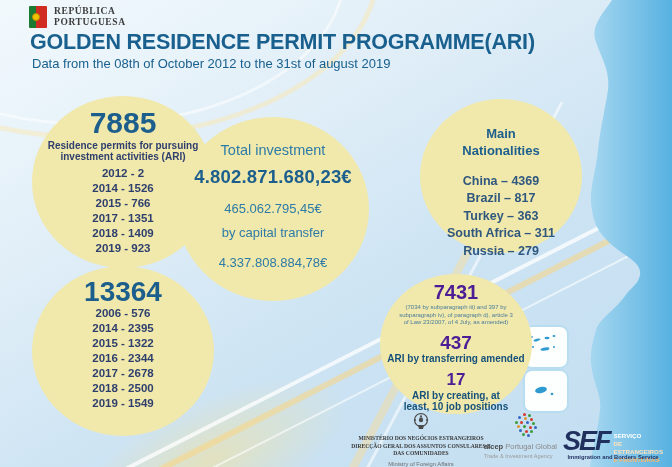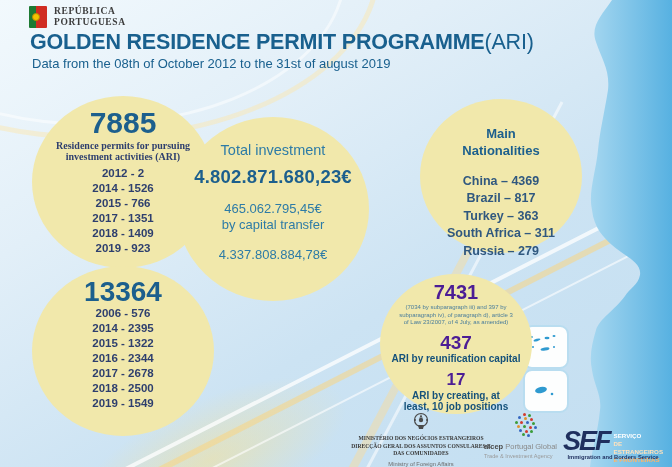--- a/index.html
+++ b/index.html
@@ -24,40 +24,40 @@
   .island-box{position:absolute;width:42px;height:40px;background:#fdfefe;border:2px solid #b9ddf0;border-radius:9px;}
   .box-azores{left:523px;top:325px;}
   .box-madeira{left:523px;top:369px;}
 
   
   .gov{position:absolute;left:29px;top:6px;display:flex;align-items:center;gap:7px;}
   .flag{width:18px;height:22px;background:linear-gradient(90deg,#1d7a33 0 40%,#d02c22 40% 100%);position:relative;border-radius:1px;}
   .flag .sphere{position:absolute;left:3px;top:7px;width:8px;height:8px;border-radius:50%;background:#f4c300;border:1px solid #b98e00;box-sizing:border-box;}
   .gov-name{font-family:"Liberation Serif",serif;font-weight:bold;font-size:9.5px;line-height:1.15;color:#3c3c3c;letter-spacing:.6px;}
   .title{position:absolute;left:30px;top:30px;font-size:21.5px;font-weight:bold;color:#19608e;letter-spacing:-.2px;white-space:nowrap;}
-  .title .light{font-weight:normal;}
+  .title .light{font-weight:bold;}
   .subtitle{position:absolute;left:32px;top:56px;font-size:13px;color:#19608e;}
 
   
   .circle{position:absolute;background:#f1e8ab;border-radius:50%;text-align:center;box-sizing:border-box;}
   .c1{left:32px;top:96px;width:182px;height:172px;padding-top:11px;}
   .c2{left:177px;top:117px;width:192px;height:184px;padding-top:25px;}
   .c3{left:420px;top:99px;width:162px;height:154px;padding-top:27px;}
   .c4{left:32px;top:266px;width:182px;height:170px;padding-top:11px;}
   .c5{left:380px;top:274px;width:152px;height:140px;padding-top:7px;}
 
   .big-num{font-size:30px;font-weight:bold;color:#1c5f8d;line-height:1.05;}
-  .cap{font-size:10px;font-weight:bold;color:#2e3f6e;line-height:1.18;margin:1px auto 3px;width:152px;font-family:Liberation Serif, serif;}
+  .cap{font-size:10px;font-weight:bold;color:#2e3f6e;line-height:1.18;margin:1px auto 3px;width:152px;}
   .cap3{width:128px;}
   .years div{font-size:11.5px;font-weight:bold;color:#2e3f6e;line-height:1.3;}
 
   .ti-head{font-size:14.5px;color:#2d7ba6;}
   .ti-total{font-size:18.5px;font-weight:bold;color:#1c5f8d;margin-top:8px;letter-spacing:.2px;}
   .ti-amt{font-size:13px;color:#2d7ba6;margin-top:13px;line-height:1.25;}
-  .ti-lbl{font-size:13px;color:#2d7ba6;line-height:1.25;width:130px;margin:0 auto;}
+  .ti-lbl{font-size:13px;color:#2d7ba6;line-height:1.25;width:130px;margin:8px auto;}
 
   .nat-head{font-size:13px;font-weight:bold;color:#1c5f8d;line-height:1.3;width:90px;margin:0 auto;}
   .nat-list{margin-top:13px;}
   .nat-list div{font-size:12.5px;font-weight:bold;color:#30587f;line-height:1.4;}
 
   .s-num{font-size:20px;font-weight:bold;color:#4c1d95;line-height:1.1;}
   .s-lbl{font-size:10px;font-weight:bold;color:#15517a;line-height:1.15;}
   .s-note{font-size:6px;color:#4a7d9b;width:118px;margin:1px auto 4px;line-height:1.25;}
   .s-gap{margin-top:6px;}
   .s-lbl2{width:110px;margin:0 auto;}
@@ -187,21 +187,21 @@
       <div>2017 - 2678</div>
       <div>2018 - 2500</div>
       <div>2019 - 1549</div>
     </div>
   </div>
 
   <div class="circle c5">
     <div class="s-num">7431</div>
     <div class="s-note">(7034 by subparagraph iii) and 397 by subparagraph iv), of paragraph d), article 3 of Law 23/2007, of 4 July, as amended)</div>
     <div class="s-num s-gap" style="font-size:19px;">437</div>
-    <div class="s-lbl">ARI by reunification capital</div>
+    <div class="s-lbl">ARI by transferring amended</div>
     <div class="s-num s-gap" style="font-size:17px;">17</div>
     <div class="s-lbl s-lbl2">ARI by creating, at least, 10 job positions</div>
   </div>
 
   <div class="ministry">
     <div class="crest">
       <svg width="22" height="22" viewBox="0 0 22 22">
         <g fill="#4a4a4a">
           <circle cx="11" cy="9" r="6.5" fill="none" stroke="#4a4a4a" stroke-width="1.2"></circle>
           <path d="M11,3 L12.5,7 L11,6.2 L9.5,7 Z"></path>

